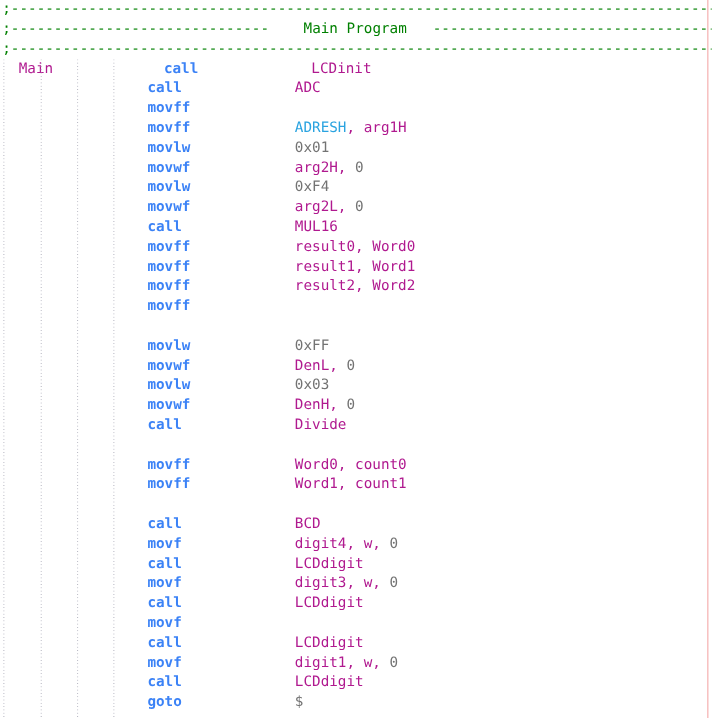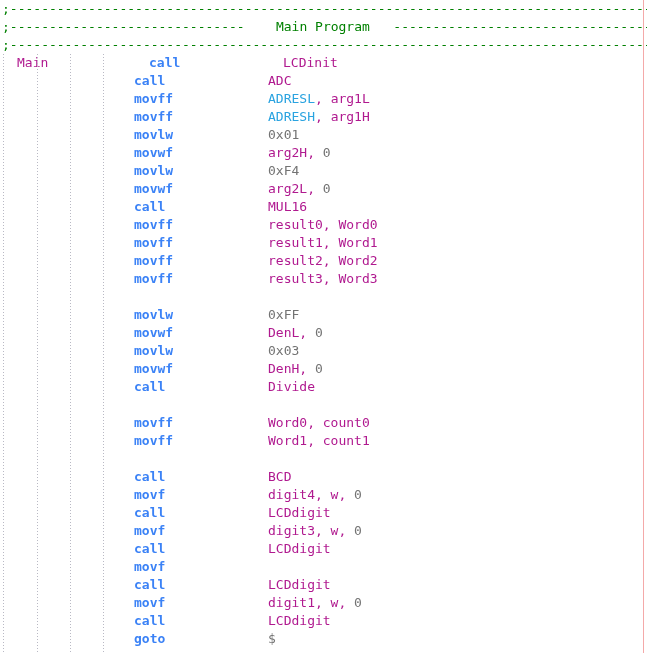--- a/index.html
+++ b/index.html
@@ -83,31 +83,31 @@
 <body>
 
 <div id="editor">
 
   <div class="code-lines">
       <div class="line" style="top: 0px; position: absolute; left: 0px; right: 0px;"><span class="seg col-full tok-comment">;--------------------------------------------------------------------------------------------</span></div>
       <div class="line" style="top: 18px; position: absolute; left: 0px; right: 0px;"><span class="seg col-full tok-comment">;------------------------------    Main Program   --------------------------------------------</span></div>
       <div class="line" style="top: 36px; position: absolute; left: 0px; right: 0px;"><span class="seg col-full tok-comment">;--------------------------------------------------------------------------------------------</span></div>
       <div class="line" style="top: 54px; position: absolute; left: 15px; right: 0px; text-decoration: underline;"><span class="seg col-label tok-label">Main</span><span class="seg col-mnemonic tok-mnemonic">call</span><span class="seg col-operand"><span class="tok-symbol">LCDinit</span></span></div>
       <div class="line" style="top: 72px; position: absolute; left: 0px; right: 0px;"><span class="seg col-mnemonic tok-mnemonic">call</span><span class="seg col-operand"><span class="tok-symbol">ADC</span></span></div>
-      <div class="line" style="top: 90px; position: absolute; left: 0px; right: 0px;"><span class="seg col-mnemonic tok-mnemonic">movff</span><span class="seg col-operand"><span class="tok-sfr">ADRESL</span><span class="tok-symbol">, </span><span class="tok-symbol">arg1L</span></span></div>
+      <div class="line" style="top: 90px; position: absolute; left: 0px; right: 0px;"><span class="seg col-mnemonic tok-mnemonic">movff</span></div>
       <div class="line" style="top: 108px; position: absolute; left: 0px; right: 0px;"><span class="seg col-mnemonic tok-mnemonic">movff</span><span class="seg col-operand"><span class="tok-sfr">ADRESH</span><span class="tok-symbol">, </span><span class="tok-symbol">arg1H</span></span></div>
       <div class="line" style="top: 126px; position: absolute; left: 0px; right: 0px;"><span class="seg col-mnemonic tok-mnemonic">movlw</span><span class="seg col-operand"><span class="tok-plain">0x01</span></span></div>
       <div class="line" style="top: 144px; position: absolute; left: 0px; right: 0px;"><span class="seg col-mnemonic tok-mnemonic">movwf</span><span class="seg col-operand"><span class="tok-symbol">arg2H,</span><span class="tok-plain"> 0</span></span></div>
       <div class="line" style="top: 162px; position: absolute; left: 0px; right: 0px;"><span class="seg col-mnemonic tok-mnemonic">movlw</span><span class="seg col-operand"><span class="tok-plain">0xF4</span></span></div>
       <div class="line" style="top: 180px; position: absolute; left: 0px; right: 0px;"><span class="seg col-mnemonic tok-mnemonic">movwf</span><span class="seg col-operand"><span class="tok-symbol">arg2L,</span><span class="tok-plain"> 0</span></span></div>
       <div class="line" style="top: 198px; position: absolute; left: 0px; right: 0px;"><span class="seg col-mnemonic tok-mnemonic">call</span><span class="seg col-operand"><span class="tok-symbol">MUL16</span></span></div>
       <div class="line" style="top: 216px; position: absolute; left: 0px; right: 0px;"><span class="seg col-mnemonic tok-mnemonic">movff</span><span class="seg col-operand"><span class="tok-symbol">result0, Word0</span></span></div>
       <div class="line" style="top: 234px; position: absolute; left: 0px; right: 0px;"><span class="seg col-mnemonic tok-mnemonic">movff</span><span class="seg col-operand"><span class="tok-symbol">result1, Word1</span></span></div>
       <div class="line" style="top: 252px; position: absolute; left: 0px; right: 0px;"><span class="seg col-mnemonic tok-mnemonic">movff</span><span class="seg col-operand"><span class="tok-symbol">result2, Word2</span></span></div>
-      <div class="line" style="top: 270px; position: absolute; left: 0px; right: 0px;"><span class="seg col-mnemonic tok-mnemonic">movff</span><span class="seg col-operand"><span class="tok-symbol">result3, Word3</span></span></div>
+      <div class="line" style="top: 270px; position: absolute; left: 0px; right: 0px;"><span class="seg col-mnemonic tok-mnemonic">movff</span></div>
       <div class="line" style="top: 288px; position: absolute; left: 0px; right: 0px;">&nbsp;</div>
       <div class="line" style="top: 306px; position: absolute; left: 0px; right: 0px;"><span class="seg col-mnemonic tok-mnemonic">movlw</span><span class="seg col-operand"><span class="tok-plain">0xFF</span></span></div>
       <div class="line" style="top: 324px; position: absolute; left: 0px; right: 0px;"><span class="seg col-mnemonic tok-mnemonic">movwf</span><span class="seg col-operand"><span class="tok-symbol">DenL,</span><span class="tok-plain"> 0</span></span></div>
       <div class="line" style="top: 342px; position: absolute; left: 0px; right: 0px;"><span class="seg col-mnemonic tok-mnemonic">movlw</span><span class="seg col-operand"><span class="tok-plain">0x03</span></span></div>
       <div class="line" style="top: 360px; position: absolute; left: 0px; right: 0px;"><span class="seg col-mnemonic tok-mnemonic">movwf</span><span class="seg col-operand"><span class="tok-symbol">DenH,</span><span class="tok-plain"> 0</span></span></div>
       <div class="line" style="top: 378px; position: absolute; left: 0px; right: 0px;"><span class="seg col-mnemonic tok-mnemonic">call</span><span class="seg col-operand"><span class="tok-symbol">Divide</span></span></div>
       <div class="line" style="top: 396px; position: absolute; left: 0px; right: 0px;">&nbsp;</div>
       <div class="line" style="top: 414px; position: absolute; left: 0px; right: 0px;"><span class="seg col-mnemonic tok-mnemonic">movff</span><span class="seg col-operand"><span class="tok-symbol">Word0, count0</span></span></div>
       <div class="line" style="top: 432px; position: absolute; left: 0px; right: 0px;"><span class="seg col-mnemonic tok-mnemonic">movff</span><span class="seg col-operand"><span class="tok-symbol">Word1, count1</span></span></div>
       <div class="line" style="top: 450px; position: absolute; left: 0px; right: 0px;">&nbsp;</div>

